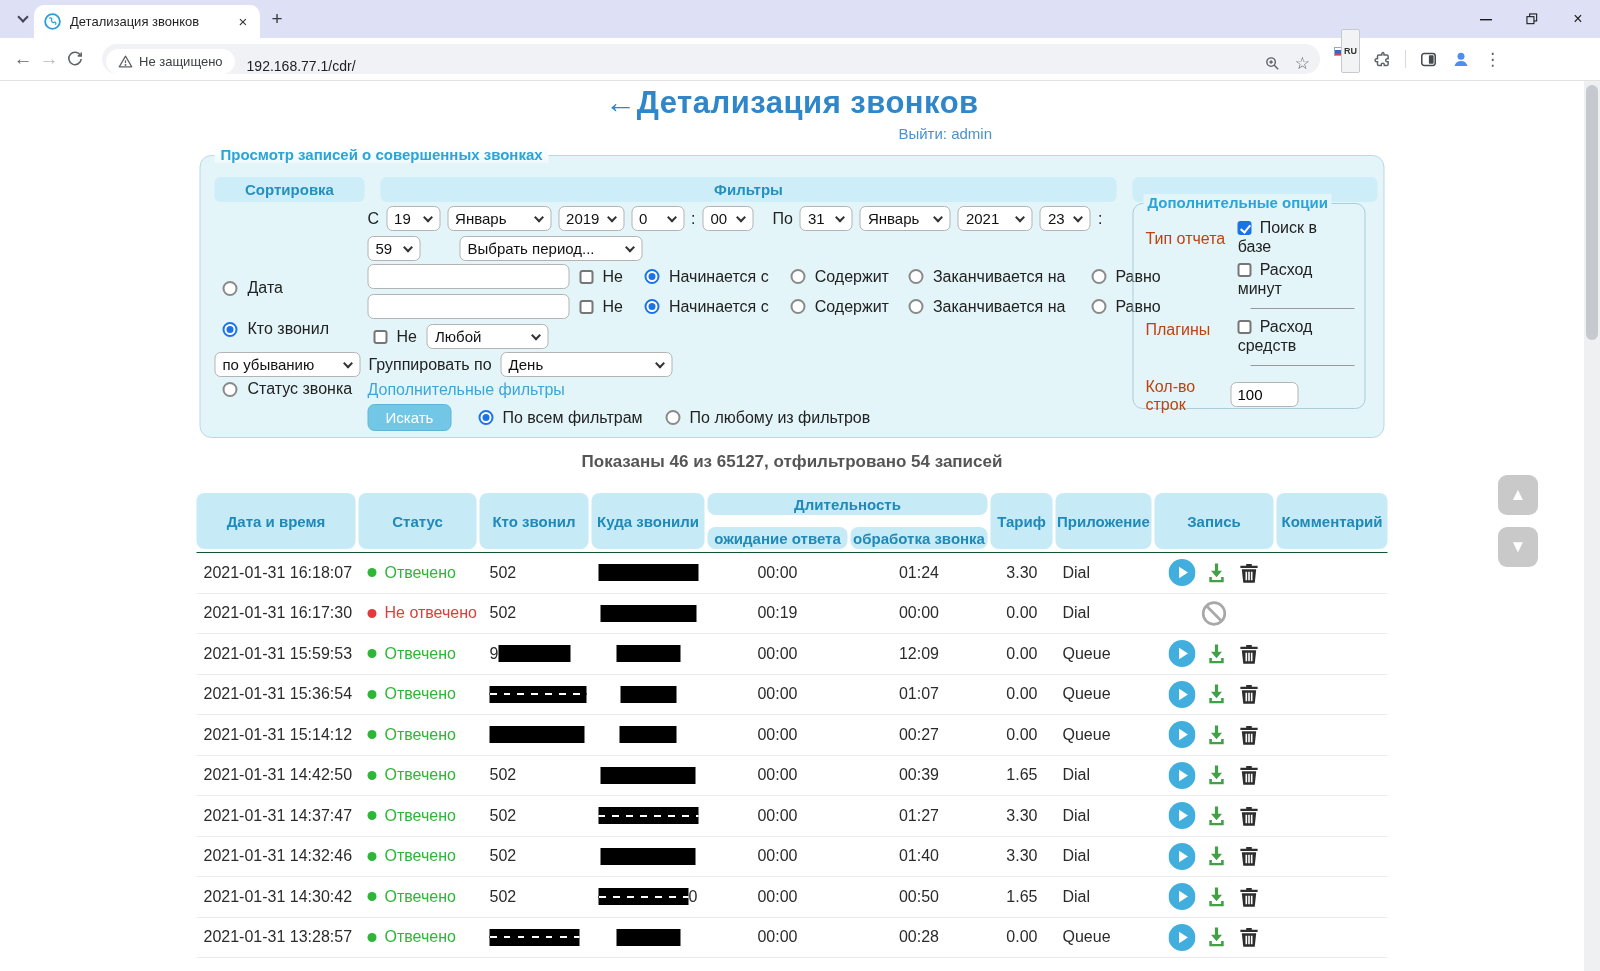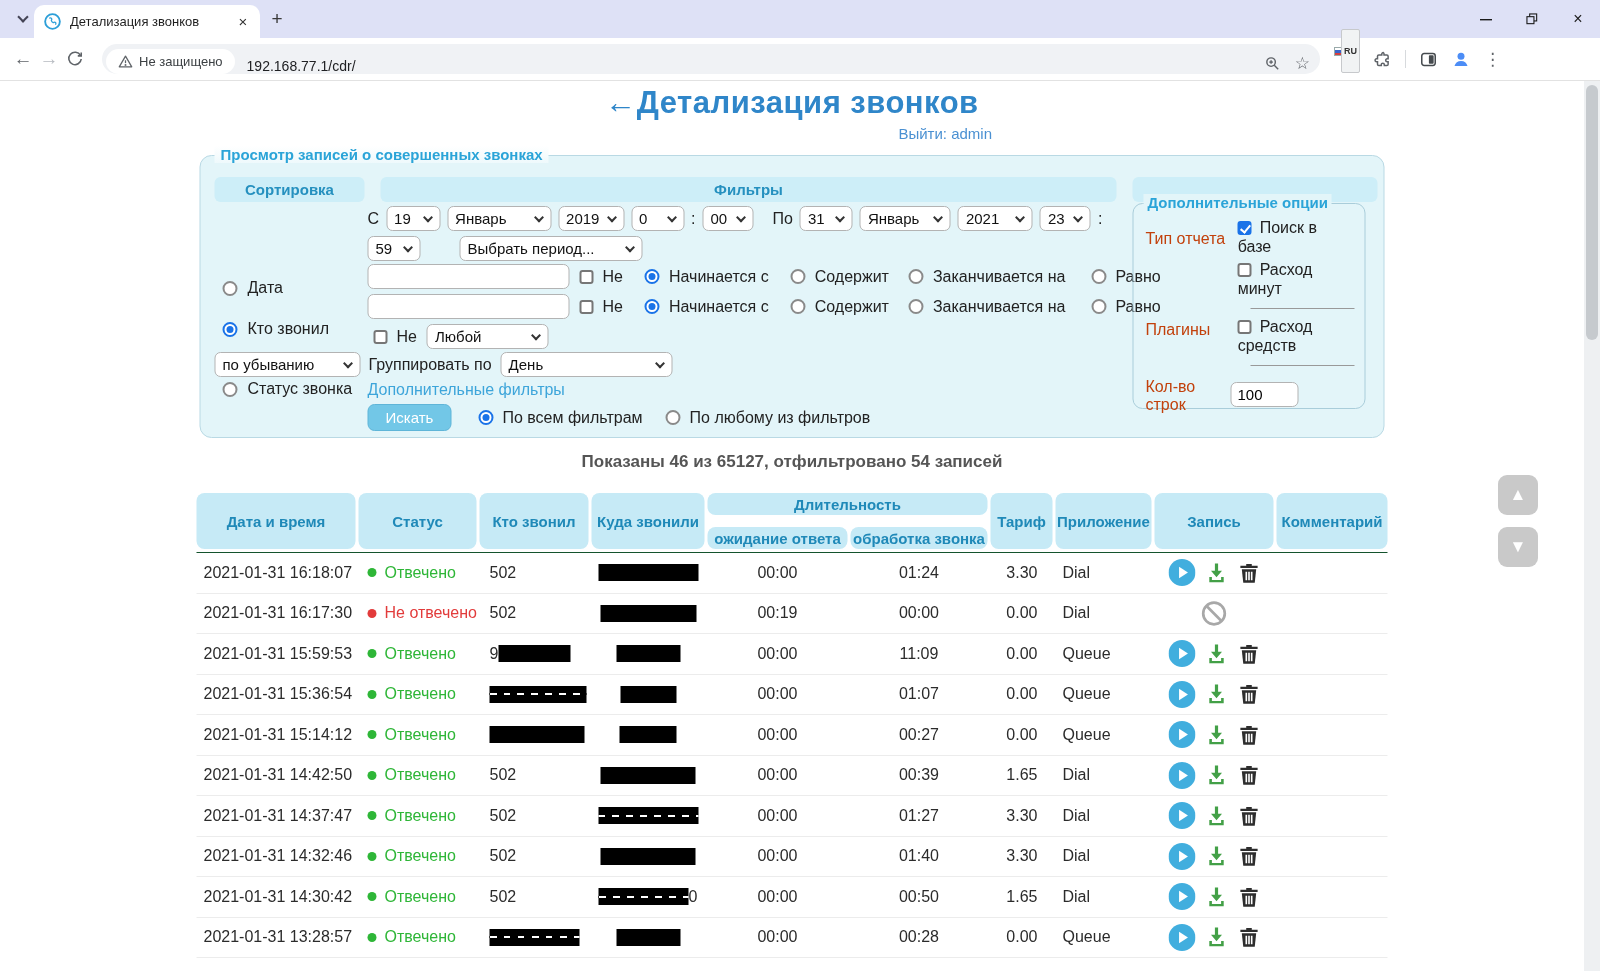--- a/index.html
+++ b/index.html
@@ -504,21 +504,21 @@
             <span>Отвечено</span>
           </div>
           <div class="c-caller">
             <span>9</span>
             <span class="redact" style="width:72px"></span>
           </div>
           <div class="c-callee">
             <span class="redact" style="width:64px"></span>
           </div>
           <div class="c-center">00:00</div>
-          <div class="c-center">11:09</div>
+          <div class="c-center">12:09</div>
           <div class="c-tariff">0.00</div>
           <div class="c-app">Queue</div>
           <div class="c-record">
             <span class="icon-btn">
               <svg width="27" height="27" viewBox="0 0 24 24">
                 <circle cx="12" cy="12" r="12" fill="#41aede"></circle>
                 <path d="M9.4 6.9 17.3 12l-7.9 5.1z" fill="#fff"></path>
               </svg>
             </span>
             <span class="icon-btn">

